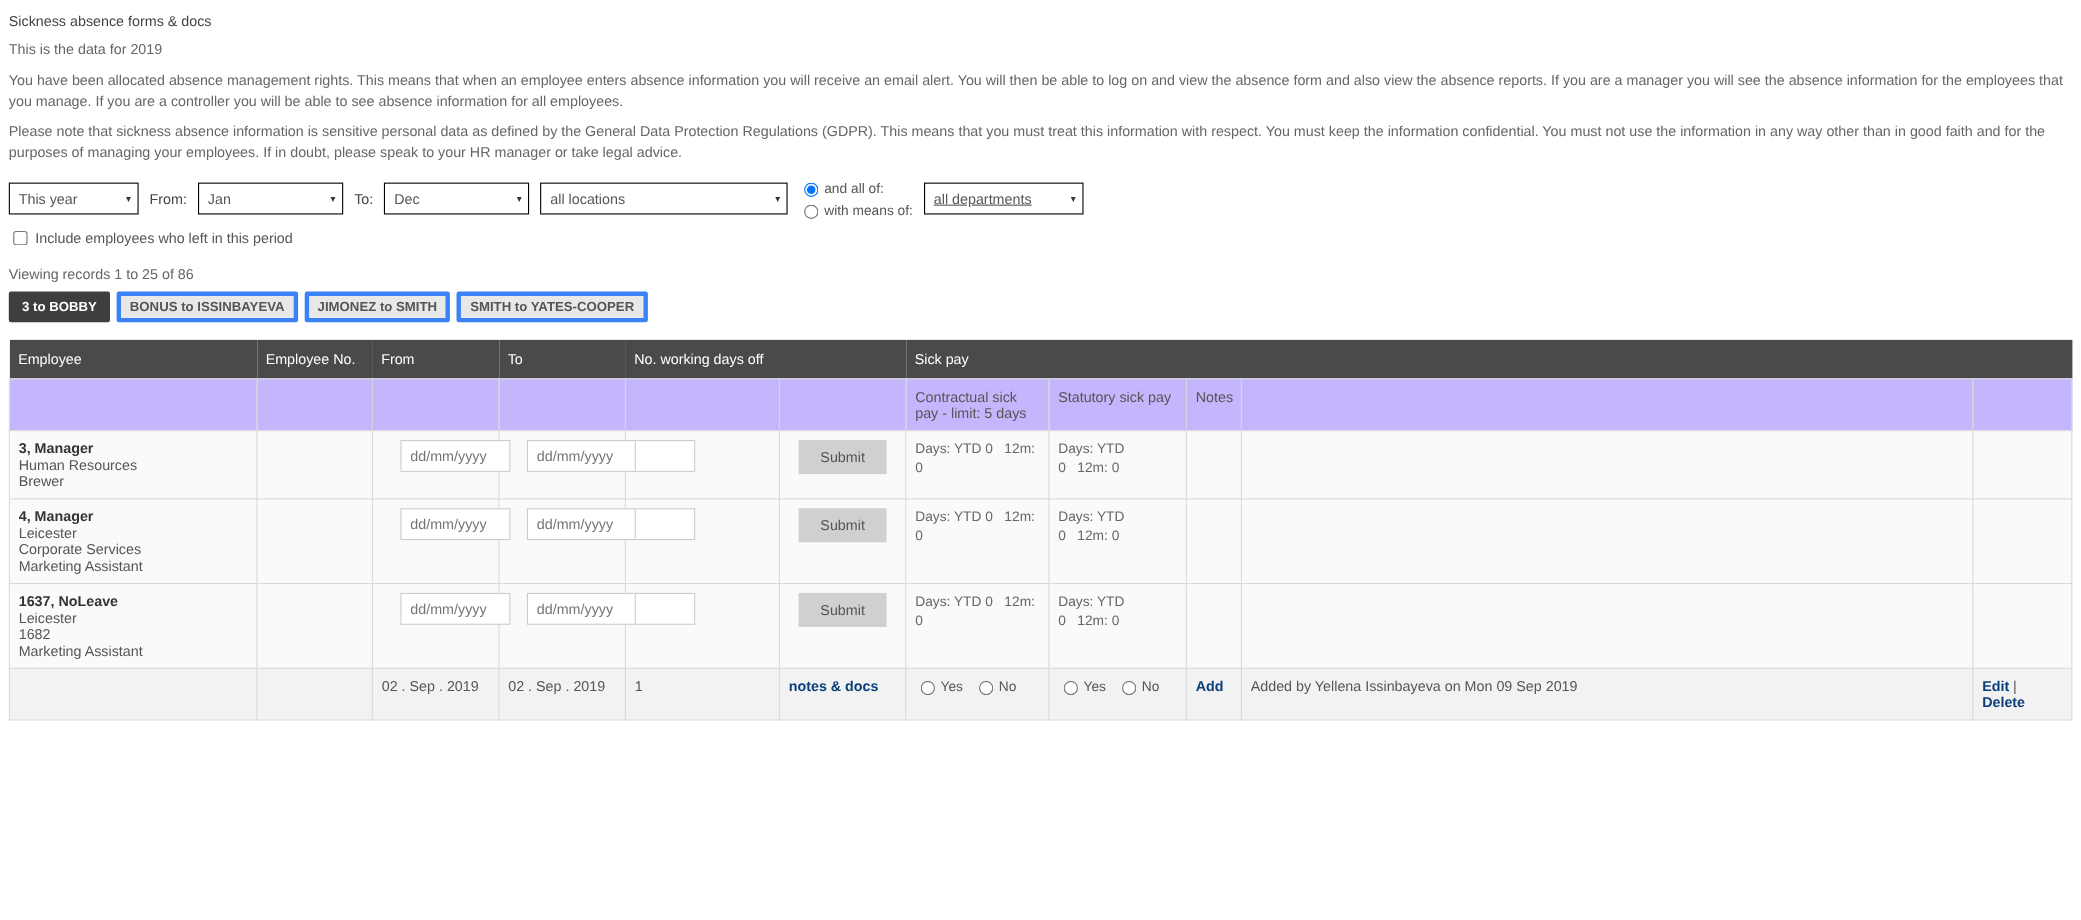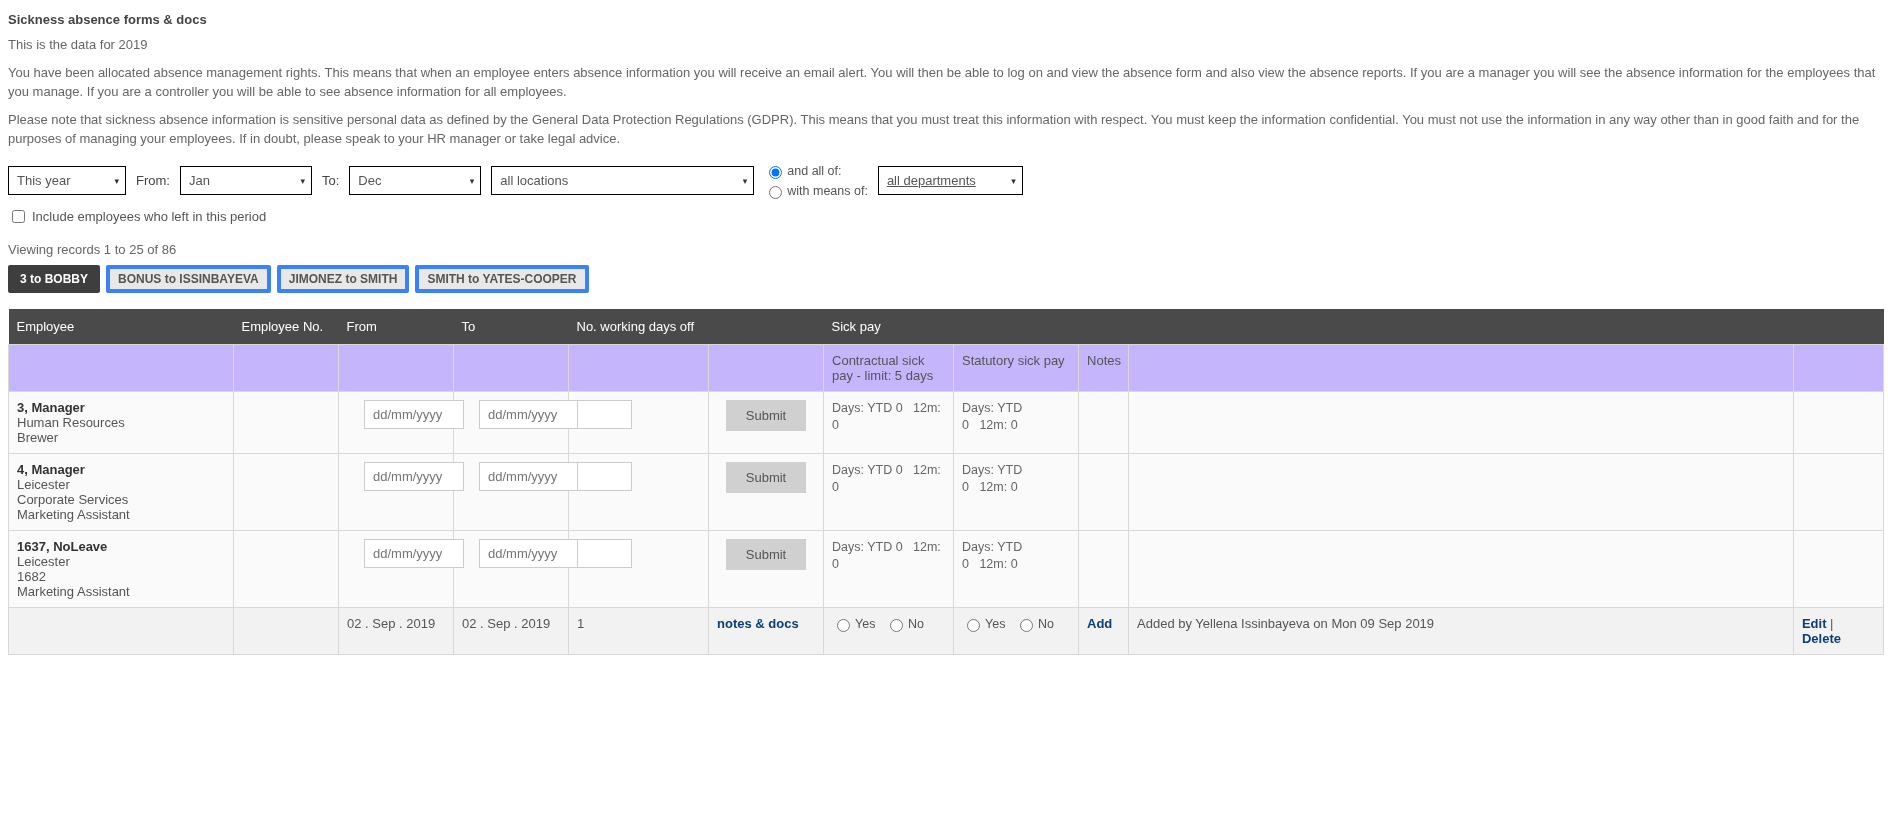--- a/index.html
+++ b/index.html
@@ -5,21 +5,21 @@
   * { box-sizing: border-box; }
   body {
     font-family: Arial, Helvetica, sans-serif;
     font-size: 13px;
     color: #555;
     margin: 0;
     padding: 8px;
     background: #fff;
   }
   .page-title {
-    font-weight: bold;
+    font-weight: normal;
     color: #444;
     margin: 4px 0 8px 0;
   }
   .desc {
     margin: 8px 0;
     line-height: 1.5;
     color: #666;
   }
   .filter-row {
     display: flex;
@@ -43,21 +43,21 @@
     content: "▾";
     position: absolute;
     right: 6px;
     top: 50%;
     transform: translateY(-50%);
     font-size: 9px;
     color: #333;
   }
   .sel-period { width: 118px; }
   .sel-month  { width: 132px; }
-  .sel-loc    { width: 263px; }
+  .sel-loc    { width: 225px; }
   .sel-dept   { width: 145px; text-decoration: underline; }
   .label-inline { color: #444; }
   .radio-group { display: flex; flex-direction: column; gap: 4px; font-size: 12.5px; }
   .radio-group label { display: flex; align-items: center; gap: 2px; }
   .checkbox-row { margin: 8px 0 16px 0; }
   .checkbox-row label { display: inline-flex; align-items: center; gap: 4px; color: #555; }
   .viewing { margin: 12px 0 8px 0; color: #666; }
   .pager { display: flex; gap: 6px; margin-bottom: 16px; }
   .pager-btn {
     border: 4px solid #3b82f6;

